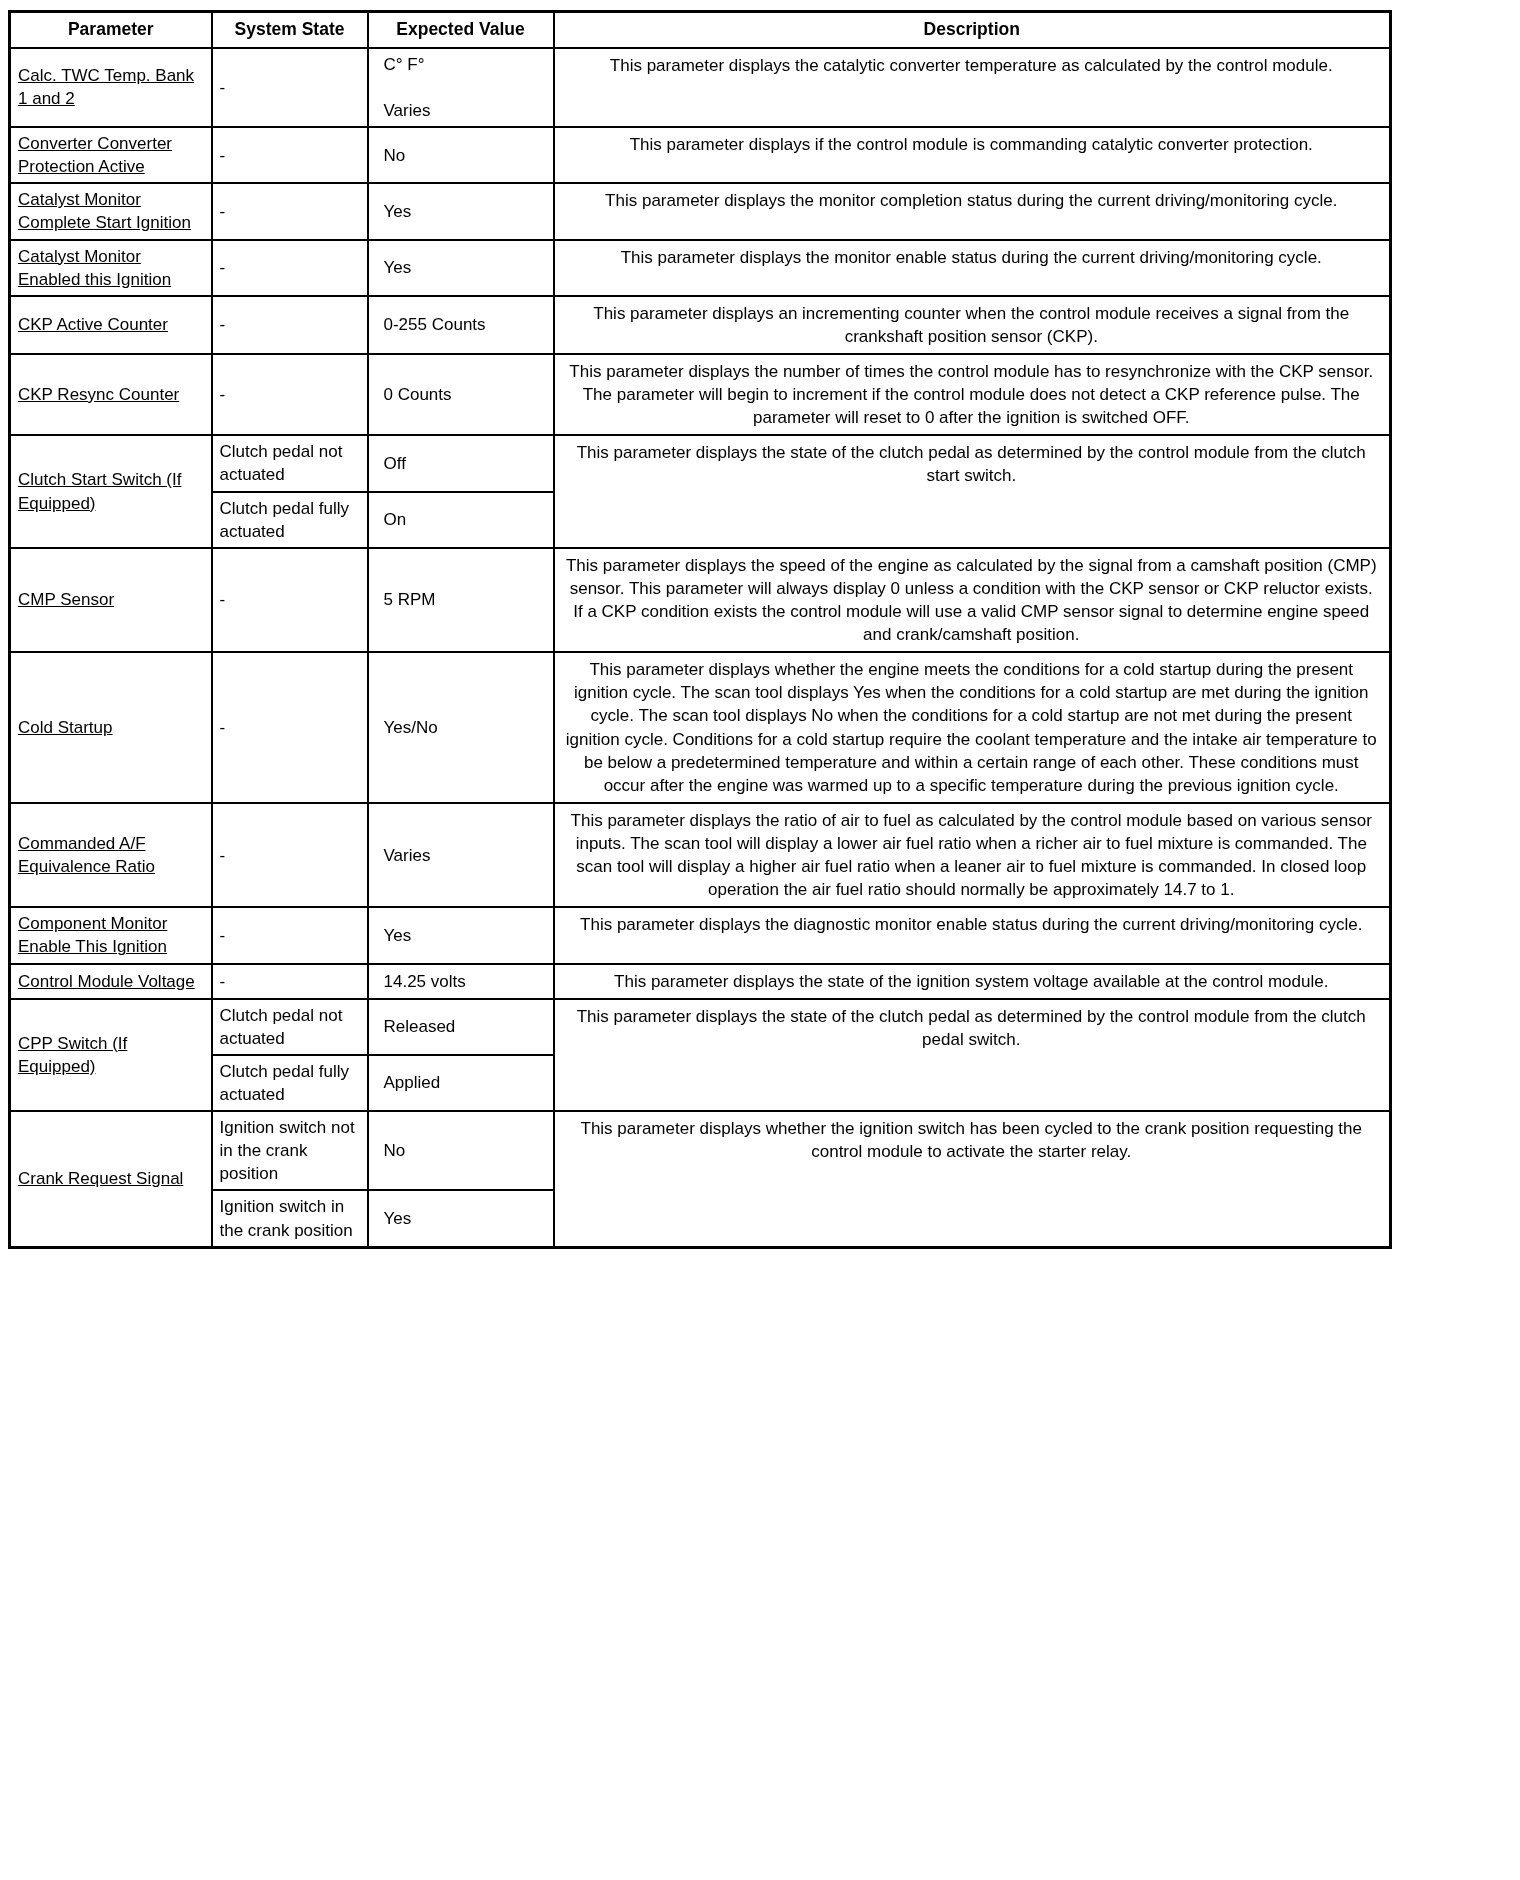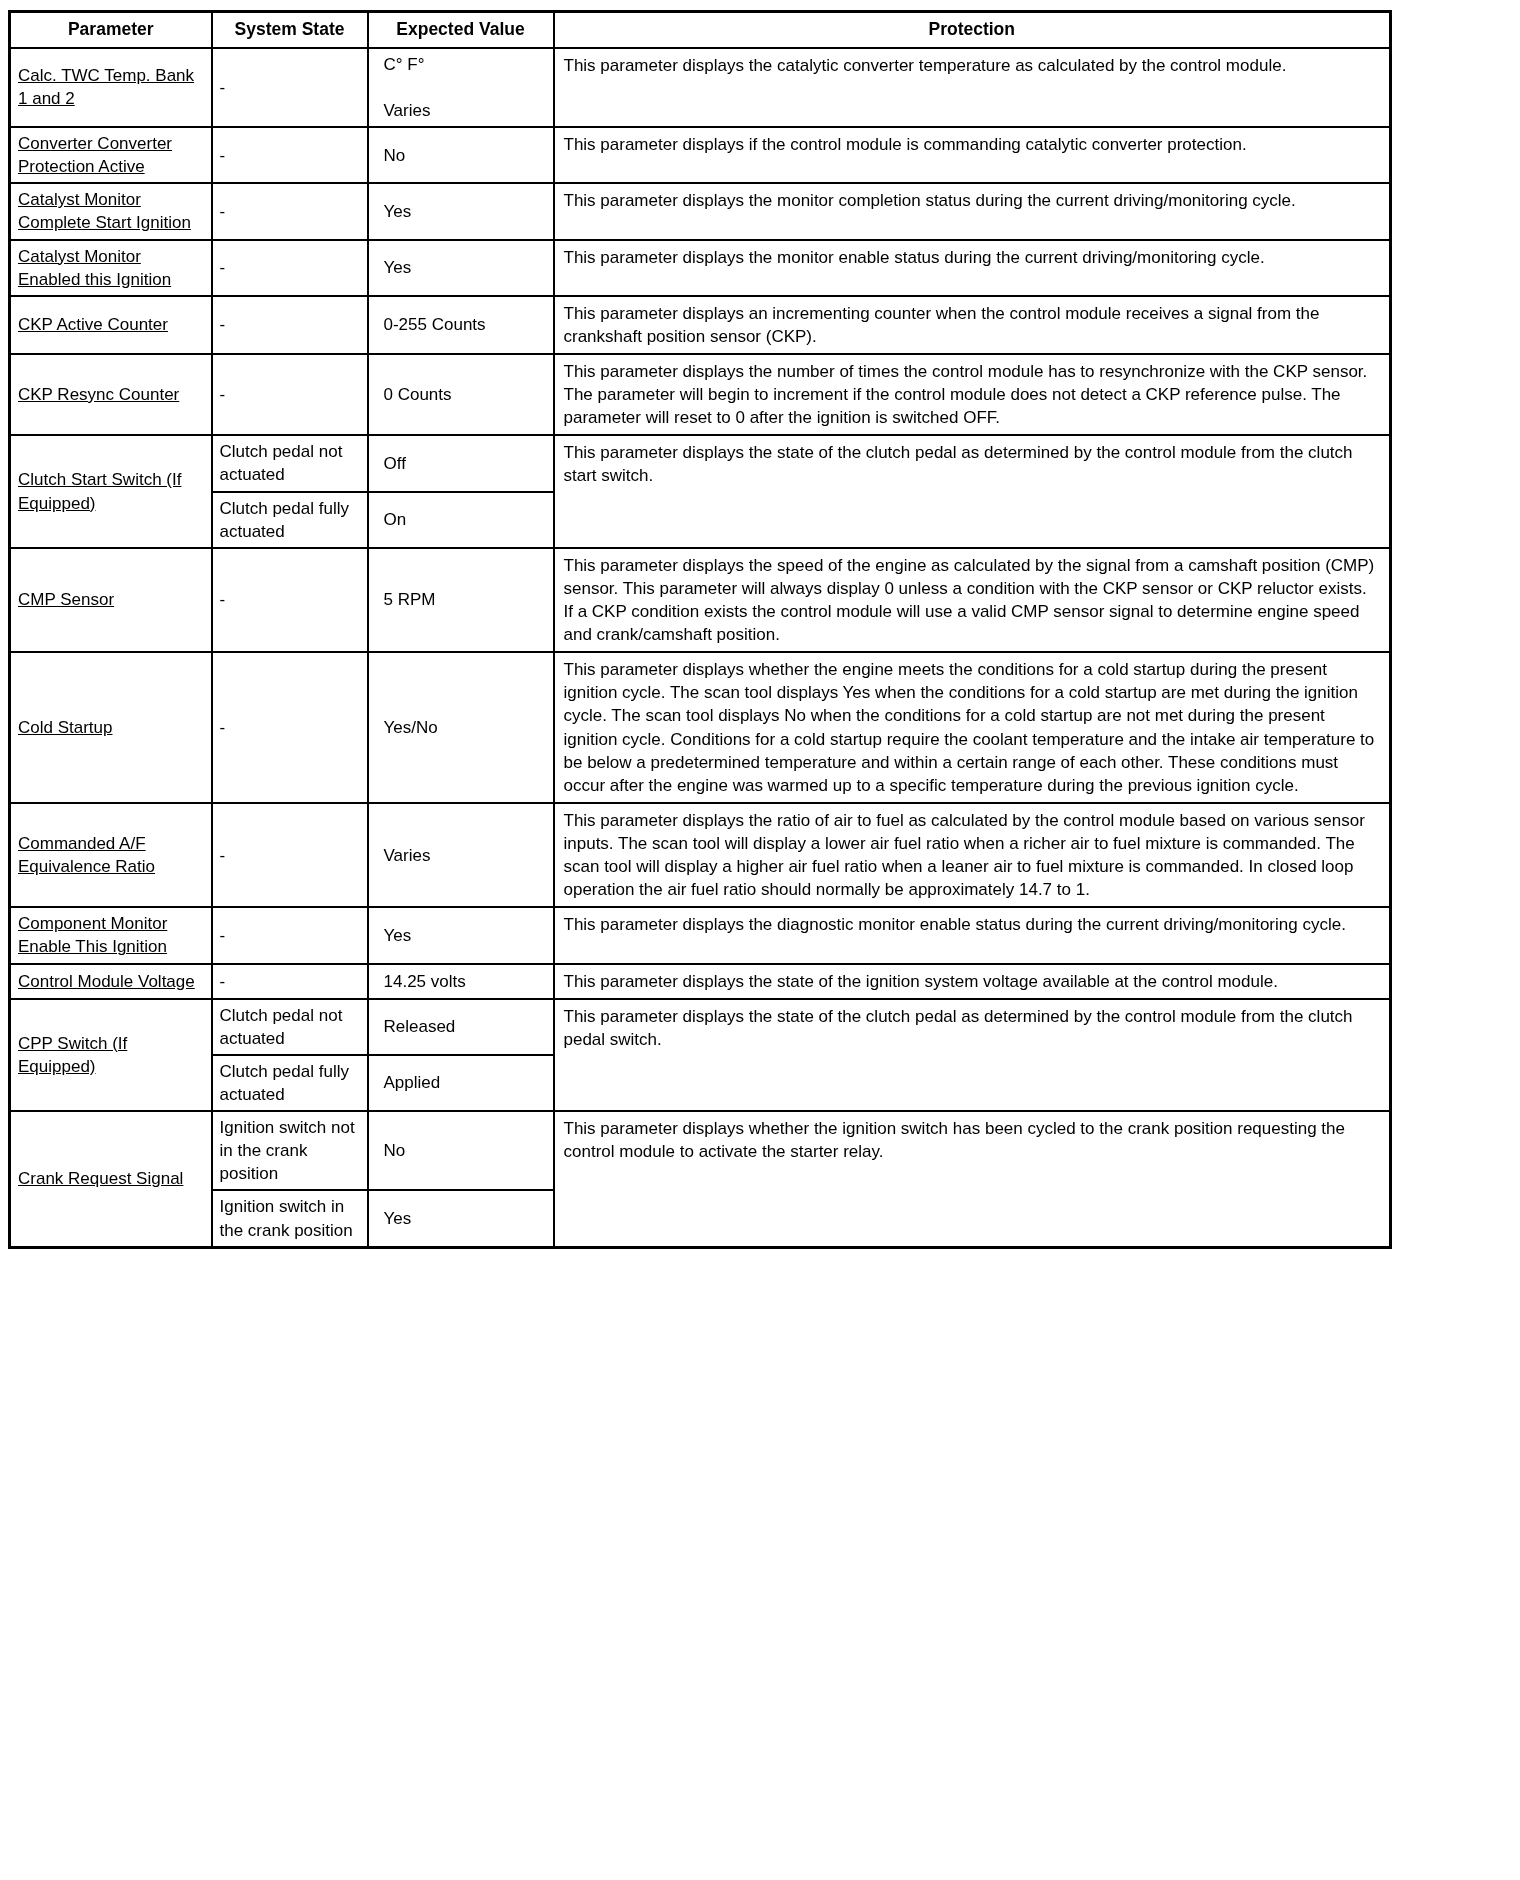--- a/index.html
+++ b/index.html
@@ -49,41 +49,41 @@
     white-space: pre-line;
   }
   td.col-value {
     vertical-align: middle;
     text-align: left;
     white-space: pre-line;
     padding-left: 15px;
   }
   td.col-desc {
     vertical-align: top;
-    text-align: left;
+    text-align: center;
     padding: 5px 10px 5px 9px;
   }
 </style>
 </head>
 <body>
 
 <div class="page">
   <table class="param-table">
     <colgroup>
       <col style="width:202px">
       <col style="width:156px">
       <col style="width:186px">
       <col>
     </colgroup>
     <thead>
       <tr>
         <th>Parameter</th>
         <th>System State</th>
         <th>Expected Value</th>
-        <th>Protection</th>
+        <th>Description</th>
       </tr>
     </thead>
     <tbody>
         <tr>
           <td class="col-param" rowspan="1">Calc. TWC Temp. Bank 1 and 2</td>
           <td class="col-state">-</td>
           <td class="col-value">C° F°
 
 Varies</td>
           <td class="col-desc" rowspan="1">This parameter displays the catalytic converter temperature as calculated by the control module.</td>

